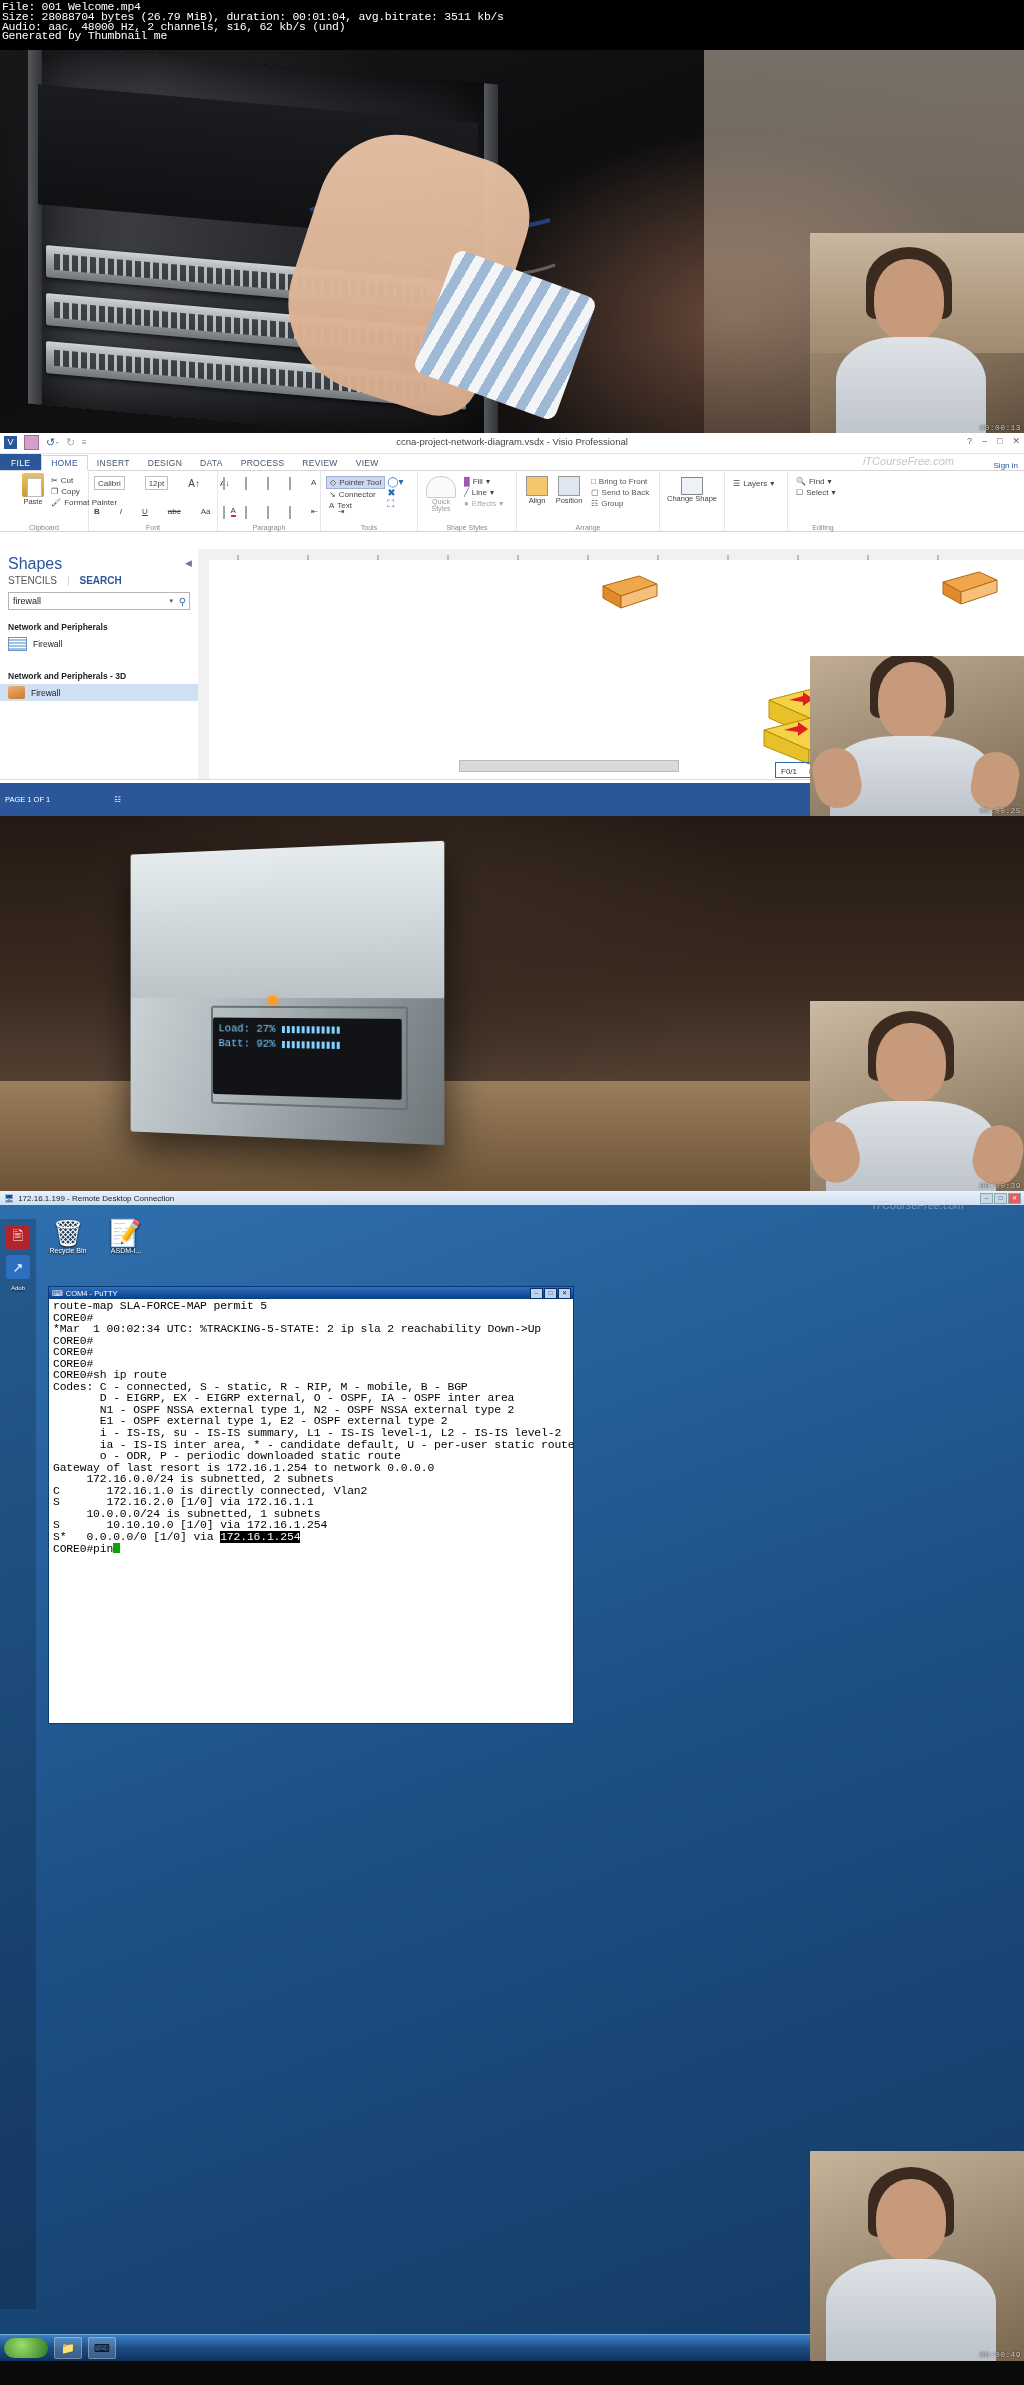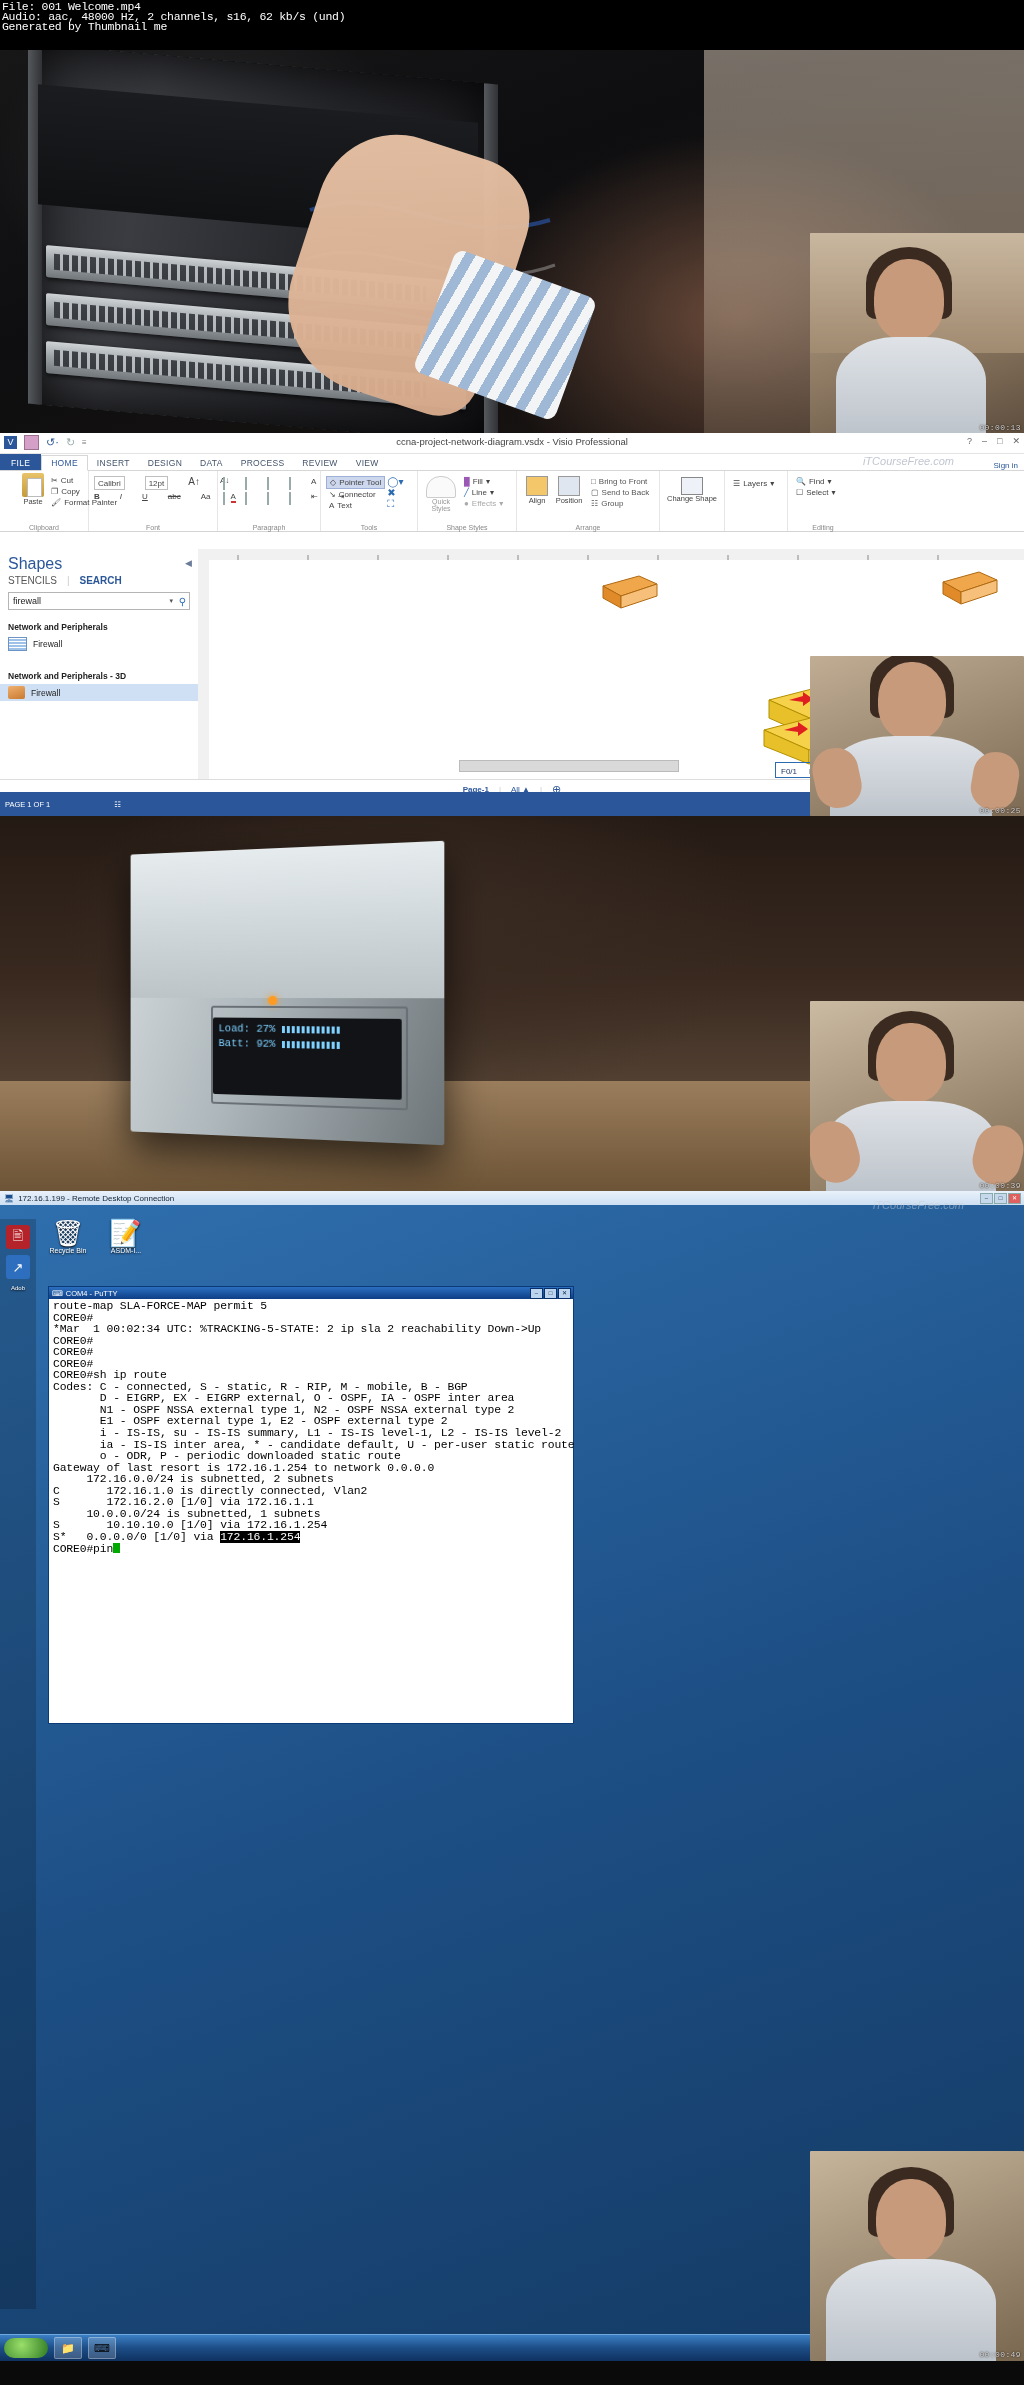--- a/index.html
+++ b/index.html
@@ -54,21 +54,21 @@
 
   .vs-tabs{height:16px;background:#fff;display:flex;align-items:flex-end;font-size:8.5px;
      color:#43536b;border-bottom:1px solid #d6d6d6;}
   .vs-tab{padding:2px 9px 2px;letter-spacing:.3px;}
   .vs-tab.file{background:#2b579a;color:#fff;padding:15px 11px 2px;}
   .vs-tab.active{border:1px solid #d6d6d6;border-bottom:1px solid #fff;background:#fff;margin-bottom:-1px;color:#2b579a;}
 
   .vs-ribbon{height:60px;background:#fff;border-bottom:1px solid #d4d4d4;display:flex;font-size:8px;color:#444;position:relative;}
   .rgroup{border-right:1px solid #e6e6e6;padding:2px 5px 0;position:relative;display:flex;flex-direction:column;}
   .rglabel{position:absolute;bottom:0;left:0;right:0;text-align:center;font-size:7px;color:#888;}
-  .rrow{display:flex;align-items:flex-start;gap:20px;margin-bottom:2px;}
+  .rrow{display:flex;align-items:center;gap:20px;margin-bottom:16px;}
   .btnsm{display:flex;align-items:center;gap:3px;padding:1px 3px;font-size:8px;white-space:nowrap;}
   .btnsm.sel{background:#cdd7ee;border:1px solid #9fb0d8;}
   .fontbox{border:1px solid #bfbfbf;height:12px;display:flex;align-items:center;padding:0 3px;font-size:8px;background:#fff;}
   .sqicon{width:11px;height:11px;border:1px solid #9aa;display:inline-block;}
   .paste-ico{width:22px;height:24px;background:linear-gradient(180deg,#e8c36a,#c79a36);border-radius:2px;position:relative;}
   .paste-ico:after{content:"";position:absolute;left:5px;top:5px;width:13px;height:17px;background:#fff;border:1px solid #bbb;}
 
   .vs-body{position:absolute;left:0;top:116px;right:0;bottom:36px;background:#fff;}
   .shapes-pane{position:absolute;left:0;top:0;width:198px;bottom:0;background:#fff;border-right:1px solid #d9d9d9;}
   .shapes-h{font-size:16px;color:#2b579a;padding:6px 9px 2px 8px;position:relative;}
@@ -89,21 +89,21 @@
   .canvas{position:absolute;left:198px;top:0;right:0;bottom:0;background:#fff;}
   .ruler-h{position:absolute;left:0;right:0;top:0;height:11px;background:#f1f1f1;border-bottom:1px solid #cfcfcf;
      font-size:6px;color:#666;}
   .ruler-v{position:absolute;left:0;top:11px;bottom:0;width:11px;background:#f1f1f1;border-right:1px solid #cfcfcf;}
   .page-sheet{position:absolute;left:11px;top:11px;right:0;bottom:0;background:#fff;}
   .fw-shape{position:absolute;}
   .sw3d{position:absolute;}
 
   .vs-pagebar{position:absolute;left:0;right:0;bottom:18px;height:18px;background:#fff;border-top:1px solid #ddd;
      display:flex;align-items:center;justify-content:center;gap:10px;font-size:8px;color:#2b579a;}
-  .vs-status{position:absolute;left:0;right:0;bottom:0;height:24px;background:#2b579a;color:#fff;
+  .vs-status{position:absolute;left:0;right:0;bottom:0;height:33px;background:#2b579a;color:#fff;
      display:flex;align-items:center;font-size:7.5px;padding-left:5px;gap:64px;}
 
   
   #frame3{top:816px;width:1024px;height:375px;
      background:
        radial-gradient(ellipse 500px 260px at 40% 30%, #3a2b22 0%, rgba(25,16,12,0) 70%),
        linear-gradient(180deg,#241a14 0%,#3a2a20 45%,#6d5a46 100%);}
   .ups{position:absolute;left:120px;top:32px;width:320px;height:290px;
      background:linear-gradient(110deg,#d6dde0 0%,#aeb7bb 45%,#6d7579 100%);
      border-radius:3px;box-shadow:0 18px 40px rgba(0,0,0,.65);transform:perspective(700px) rotateY(-12deg);}
@@ -147,20 +147,21 @@
   .sidebar-lft{position:absolute;left:0;top:14px;width:36px;bottom:26px;background:rgba(0,0,0,.18);}
   .sb-ico{margin:6px auto;width:24px;height:24px;border-radius:3px;display:flex;align-items:center;justify-content:center;
      font-size:13px;color:#fff;background:rgba(255,255,255,.14);}
   .sb-lbl{color:#fff;font-size:6px;text-align:center;text-shadow:0 1px 2px #000;}
 </style>
 </head>
 <body>
 
 <div class="info-block">
   <div class="info-line">File: 001 Welcome.mp4</div>
+  <div class="info-line">Size: 28088704 bytes (26.79 MiB), duration: 00:01:04, avg.bitrate: 3511 kb/s</div>
   <div class="info-line">Audio: aac, 48000 Hz, 2 channels, s16, 62 kb/s (und)</div>
   <div class="info-line">Generated by Thumbnail me</div>
 </div>
 
 <div class="frame" id="frame1">
   <div class="wall"></div>
   <div class="rack-body">
     <div class="rack-rail" style="left:0;top:0;height:360px;"></div>
     <div class="rack-rail" style="right:0;top:0;height:360px;"></div>
     <div class="rack-sw" style="left:18px;top:200px;width:420px;">

